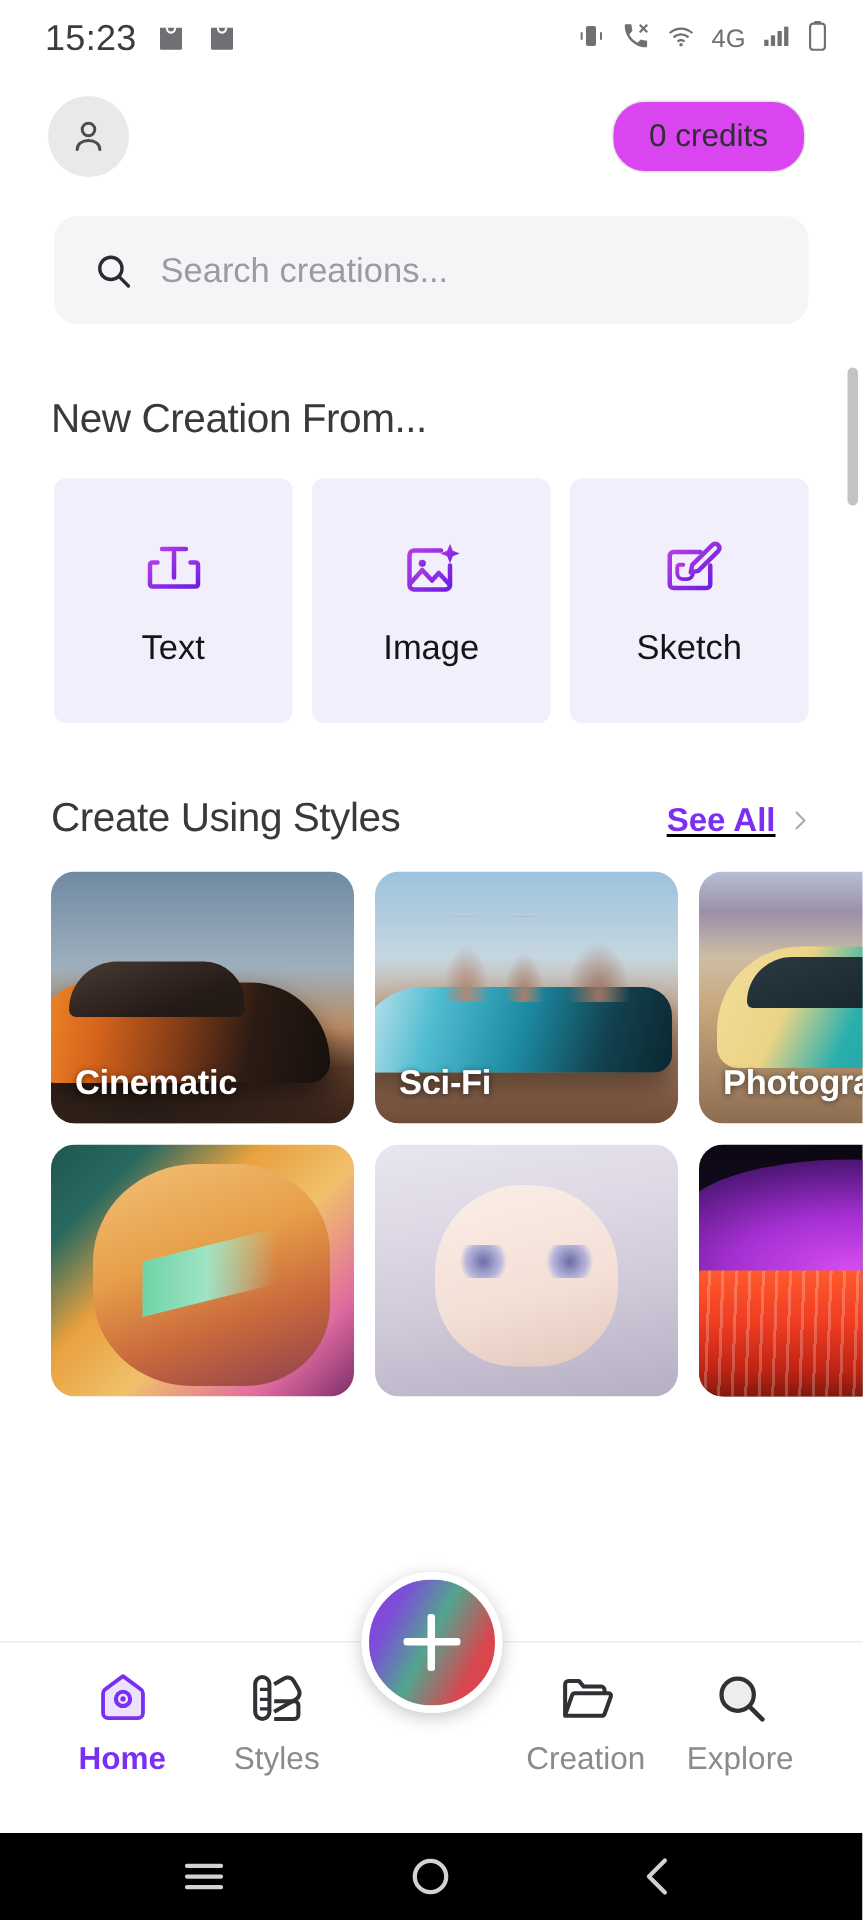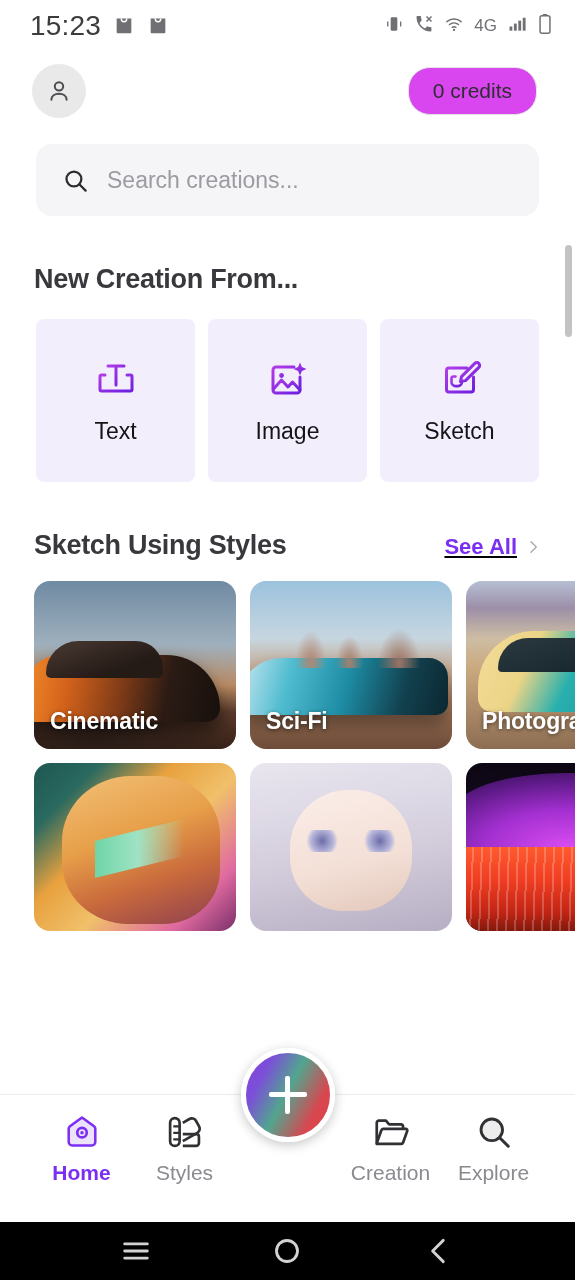--- a/index.html
+++ b/index.html
@@ -10,21 +10,21 @@
     overflow: hidden;
   }
   .phone { position: relative; width: 575px; height: 1280px; background: #fff; }
 
   
   .statusbar {
     height: 52px; display: flex; align-items: center;
     justify-content: space-between; padding: 0 22px 0 30px;
   }
   .sb-left { display: flex; align-items: center; gap: 12px; }
-  .sb-time { font-size: 28px; color: #3c3c3c; font-weight: 400; letter-spacing: .2px; }
+  .sb-time { font-size: 24px; color: #3c3c3c; font-weight: 400; letter-spacing: .2px; }
   .sb-right { display: flex; align-items: center; gap: 10px; }
   .sb-ico { display: block; }
 
   
   .header {
     height: 78px; display: flex; align-items: center;
     justify-content: space-between; padding: 0 38px 0 32px;
   }
   .avatar {
     width: 54px; height: 54px; border-radius: 50%;
@@ -42,21 +42,21 @@
     background: #f5f5f7; border-radius: 16px; height: 72px;
     display: flex; align-items: center; padding: 0 26px; gap: 18px;
   }
   .search-placeholder { font-size: 23px; color: #9b9ba1; }
 
   
   .sec-head {
     display: flex; align-items: baseline; justify-content: space-between;
     padding: 0 34px; margin-top: 48px;
   }
-  .sec-title { font-size: 27px; font-weight: 700; color: #38383d; letter-spacing: -.3px; }
+  .sec-title { font-size: 27px; font-weight: 400; color: #38383d; letter-spacing: -.3px; }
   .see-all { display: flex; align-items: center; gap: 8px; text-decoration: underline; }
   .see-all-label { font-size: 22px; color: #7b2ff2; font-weight: 600; }
 
   
   .create-row { display: flex; gap: 13px; padding: 0 36px; margin-top: 24px; }
   .create-card {
     flex: 1; height: 163px; background: #f2eefc; border-radius: 8px;
     display: flex; flex-direction: column; align-items: center; justify-content: center;
     gap: 14px;
   }
@@ -330,21 +330,21 @@
           </defs>
         <path d="M31 12H13a2.5 2.5 0 0 0-2.5 2.5v19A2.5 2.5 0 0 0 13 36h22a2.5 2.5 0 0 0 2.5-2.5V21" fill="none" stroke="url(#gp3)" stroke-width="3" stroke-linecap="round" stroke-linejoin="round"></path>
         <path d="M19.5 20.5h-2.3a1.7 1.7 0 0 0-1.7 1.7v3.9a4 4 0 0 0 4 4h2.4a4 4 0 0 0 4-4" fill="none" stroke="url(#gp3)" stroke-width="2.6" stroke-linecap="round"></path>
         <path d="M38.8 7.4a2.8 2.8 0 0 1 4 4L29.5 24.6l-5 1 1-5z" fill="none" stroke="url(#gp3)" stroke-width="3" stroke-linejoin="round"></path>
       </svg>
       <span class="create-label">Sketch</span>
     </div>
   </div>
 
   <div class="sec-head">
-    <span class="sec-title">Sketch Using Styles</span>
+    <span class="sec-title">Create Using Styles</span>
     <span class="see-all">
       <span class="see-all-label">See All</span>
       <svg width="16" height="16" viewBox="0 0 24 24">
         <path d="M9 4l8 8-8 8" fill="none" stroke="#a8a8ae" stroke-width="2" stroke-linecap="round" stroke-linejoin="round"></path>
       </svg>
     </span>
   </div>
 
   <div class="styles-grid">
     <div class="style-card">

